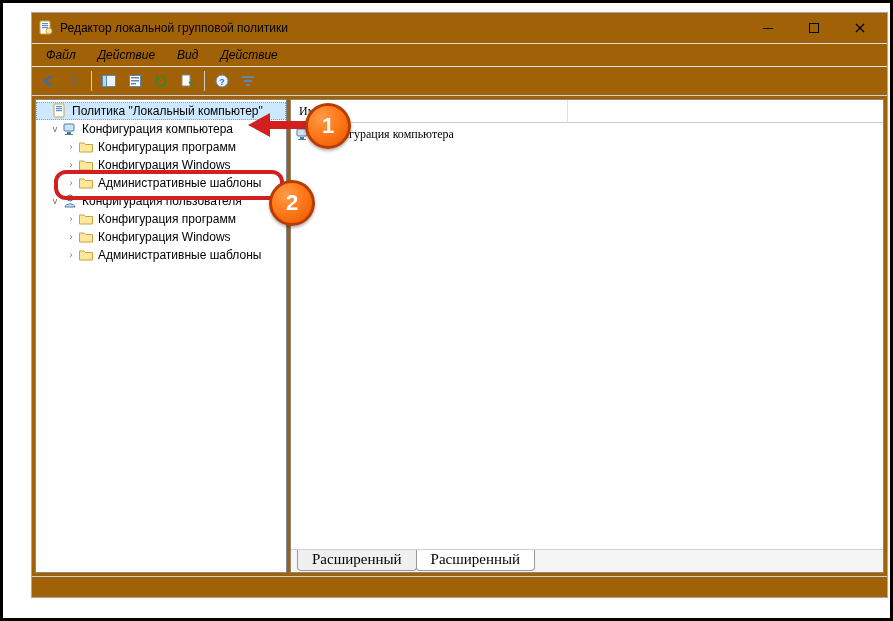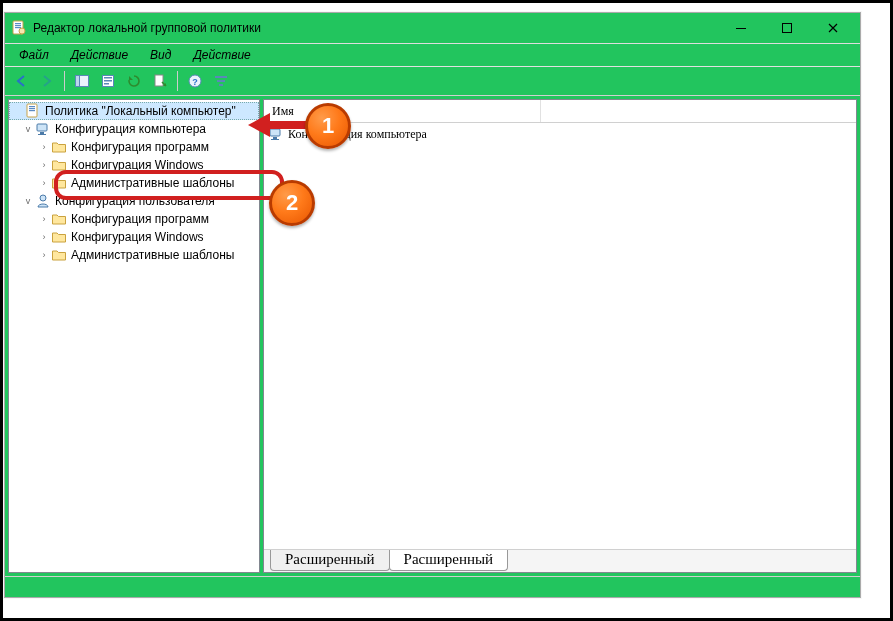--- a/index.html
+++ b/index.html
@@ -10,24 +10,24 @@
     font-size:12px;
     color:#000;
     box-sizing:border-box;
     border:3px solid #000;
     position:relative;
   }
 
   
   .window {
     position:absolute;
-    left:1px; top:9px;
+    left:28px; top:9px;
     width:855px; height:584px;
     border:1px solid #aaa;
-    background:#22c55e;
+    background:#a16207;
     display:flex;
     flex-direction:column;
     box-shadow:0 0 0 1px rgba(0,0,0,0.03);
   }
 
   
   .titlebar {
     height:30px;
     display:flex;
     align-items:center;

